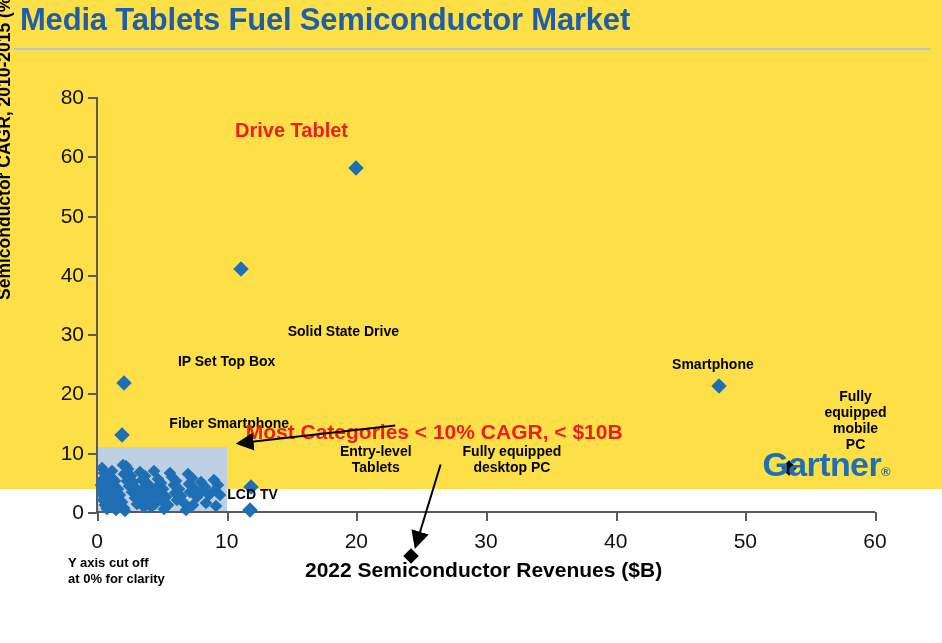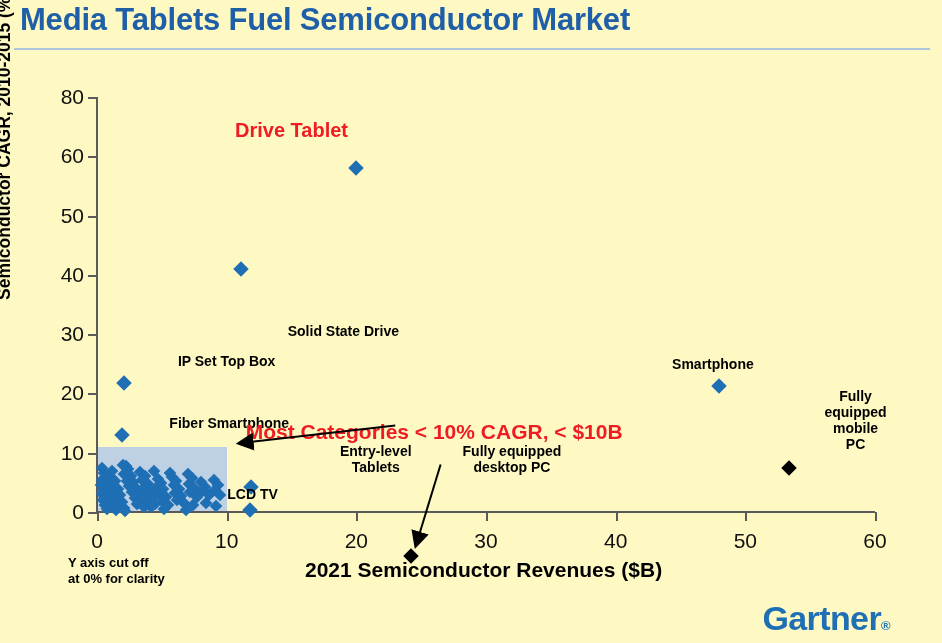--- a/index.html
+++ b/index.html
@@ -11,22 +11,22 @@
     width: 942px;
     height: 643px;
     position: relative;
     font-family: "Liberation Sans", sans-serif;
     overflow: hidden;
   }
   #slide {
     position: absolute;
     left: 0; top: 0;
     width: 942px;
-    height: 643px;
-    background: #fef9c3;
+    height: 489px;
+    background: #fde047;
   }
   
   .slide-title {
     position: absolute;
     left: 20px;
     top: 2px;
     width: 900px;
     font-size: 31px;
     font-weight: bold;
     color: #1F5FA8;
@@ -362,21 +362,21 @@
         <div class="dlabel center" style="color: rgb(0, 0, 0); left: 278.783px; top: 361.643px; transform: translate(-50%, -50%);">Entry-level
 Tablets</div>
         <div class="dlabel center" style="color: rgb(0, 0, 0); left: 414.933px; top: 361.643px; transform: translate(-50%, -50%);">Fully equipped
 desktop PC</div>
         <div class="dlabel center" style="color: rgb(0, 0, 0); left: 155.6px; top: 397.214px; transform: translate(-50%, -50%);">LCD TV</div>
         <div class="callout" style="color: rgb(238, 28, 35); left: 337.133px; top: 334.964px; transform: translate(-50%, -50%);">Most Categories &lt; 10% CAGR, &lt; $10B</div>
       </div>
   </div>
 
   <div class="y-axis-title">Semiconductor CAGR, 2010-2015 (%)</div>
-  <div class="x-axis-title">2021 Semiconductor Revenues ($B)</div>
+  <div class="x-axis-title">2022 Semiconductor Revenues ($B)</div>
   <div class="axis-note">Y axis cut off
 at 0% for clarity</div>
 
   <svg id="arrows">
       <defs>
         <marker id="ah" markerWidth="9" markerHeight="9" refX="7" refY="4.5" orient="auto">
           <path d="M0,0 L9,4.5 L0,9 Z" fill="#000"></path>
         </marker>
       </defs>
       <line x1="395.23333333333335" y1="425.4428571428571" x2="239.63333333333333" y2="443.2285714285714" stroke="#000" stroke-width="2" marker-end="url(#ah)"></line>

